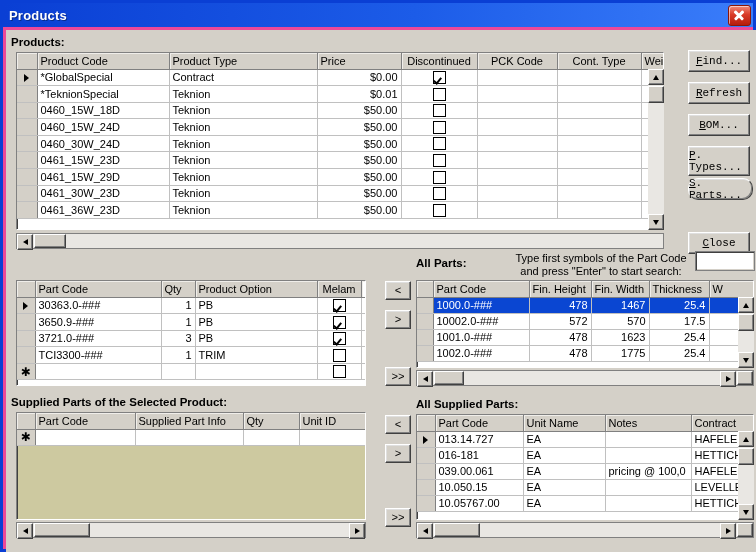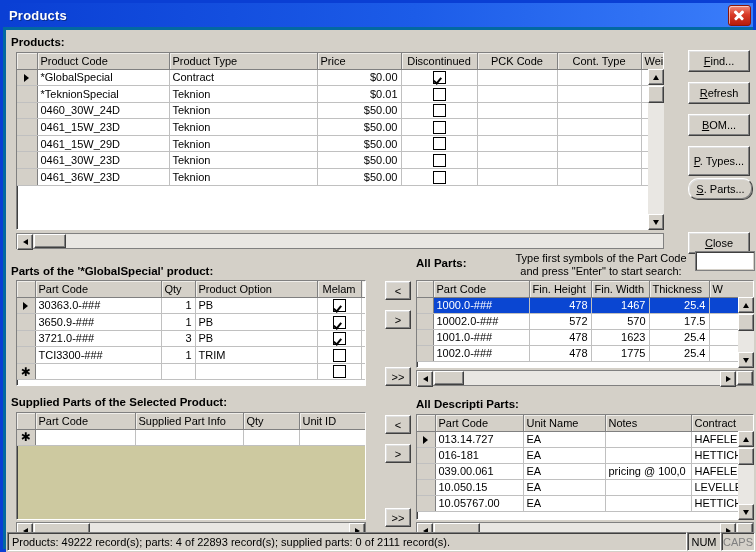--- a/index.html
+++ b/index.html
@@ -12,21 +12,21 @@
     font-family: "Liberation Sans", sans-serif;
     font-size: 11px;
     color: #000;
     overflow: hidden;
   }
 
   
   #window {
     position: absolute; left: 0; top: 0;
     width: 756px; height: 552px;
-    background: #0369a1;
+    background: #ec4899;
     border: 3px solid #0a3fd4;
     box-sizing: border-box;
   }
   #titlebar {
     height: 24px;
     background: linear-gradient(to right, #0a3fd4 0%, #1c5ce8 55%, #3a7dfa 100%);
     display: flex; align-items: center;
     padding: 0 2px 0 6px;
     box-sizing: border-box;
   }
@@ -62,21 +62,21 @@
     font-weight: bold; font-size: 11.5px; color: #000;
     white-space: nowrap;
   }
   .btn {
     background: #d4d0c8;
     border-top: 1px solid #ffffff;
     border-left: 1px solid #ffffff;
     border-right: 1px solid #404040;
     border-bottom: 1px solid #404040;
     box-shadow: inset -1px -1px 0 #808080, inset 1px 1px 0 #dfdfdf;
-    font-family: Liberation Sans, sans-serif;
+    font-family: Liberation Mono, monospace;
     font-size: 11px; color: #000;
     display: flex; align-items: center; justify-content: center;
     cursor: pointer; box-sizing: border-box;
     user-select: none;
   }
   .btn u { text-decoration: underline; }
 
   .textbox {
     background: #fff;
     border: 1px solid #808080;
@@ -275,20 +275,40 @@
               <td>*TeknionSpecial</td>
               <td>Teknion</td>
               <td class="r">$0.01</td>
               <td class="c"><span class="cbx"></span></td>
               <td></td>
               <td></td>
               <td class="r"></td>
             </tr>
             <tr>
               <td class="sel-col"></td>
+              <td>0460_15W_18D</td>
+              <td>Teknion</td>
+              <td class="r">$50.00</td>
+              <td class="c"><span class="cbx"></span></td>
+              <td></td>
+              <td></td>
+              <td class="r"></td>
+            </tr>
+            <tr>
+              <td class="sel-col"></td>
+              <td>0460_15W_24D</td>
+              <td>Teknion</td>
+              <td class="r">$50.00</td>
+              <td class="c"><span class="cbx"></span></td>
+              <td></td>
+              <td></td>
+              <td class="r"></td>
+            </tr>
+            <tr>
+              <td class="sel-col"></td>
               <td>0460_30W_24D</td>
               <td>Teknion</td>
               <td class="r">$50.00</td>
               <td class="c"><span class="cbx"></span></td>
               <td></td>
               <td></td>
               <td class="r"></td>
             </tr>
             <tr>
               <td class="sel-col"></td>
@@ -367,21 +387,20 @@
       <span><u>S</u><span>. Parts...</span></span>
     </div>
     <div class="btn" style="left:682px; top:202px; width:62px; height:22px; position:absolute;">
       <span><u>C</u><span>lose</span></span>
     </div>
 
     <div class="note-text" style="left:505px; top:222px; width:180px; text-align:center;">Type first symbols of the Part Code
 and press "Enter" to start search:</div>
     <input class="textbox" type="text" style="position: absolute; left: 690px; top: 222px; width: 58px; height: 18px; font-size: 11px; padding: 0px 2px; border: 0px; outline: none; background: rgb(255, 255, 255); box-shadow: rgb(64, 64, 64) 1px 1px 0px inset, rgb(212, 208, 200) -1px -1px 0px inset, rgb(128, 128, 128) 0px 0px 0px 1px;" placeholder="">
 
-    <div class="section-label" style="left:5px; top:235px;">Parts of the '*GlobalSpecial' product:</div>
 
     <div class="grid" id="parts-grid" style="left:10px; top:250px; width:350px; height:106px;">
       <table id="parts-table" style="width:348px;">
         <colgroup>
           <col style="width:18px">
             <col style="width:126px">
             <col style="width:34px">
           <col style="width:122px">
             <col style="width:44px">
             <col style="width:24px">
@@ -564,21 +583,21 @@
       <div class="sb-thumb" style="left:17px; top:0; width:56px; height:14px;"></div>
       <div class="sb-btn" style="right:0;top:0;">
         <span class="tri right"></span>
       </div>
     </div>
 
     <div class="btn" style="position:absolute; left:379px; top:385px; width:26px; height:19px;">&lt;</div>
     <div class="btn" style="position:absolute; left:379px; top:414px; width:26px; height:19px;">&gt;</div>
     <div class="btn" style="position:absolute; left:379px; top:478px; width:26px; height:19px;">&gt;&gt;</div>
 
-    <div class="section-label" style="left:410px; top:368px;">All Descripti Parts:</div>
+    <div class="section-label" style="left:410px; top:368px;">All Supplied Parts:</div>
 
     <div class="grid" id="allsupplied-grid" style="left:410px; top:384px; width:338px; height:106px;">
       <table id="allsupplied-table" style="width:336px;">
         <colgroup>
           <col style="width:18px">
             <col style="width:88px">
             <col style="width:82px">
           <col style="width:86px">
             <col style="width:62px">
         </colgroup>
@@ -645,20 +664,15 @@
       <div class="sb-btn" style="left:0;top:0;">
         <span class="tri left"></span>
       </div>
       <div class="sb-thumb" style="left:17px; top:0; width:46px; height:14px;"></div>
       <div class="sb-btn" style="right:17px;top:0;">
         <span class="tri right"></span>
       </div>
       <div class="sb-thumb" style="right:0; top:0; width:16px; height:14px;"></div>
     </div>
 
-    <div id="statusbar">
-      <div class="status-pane grow">Products: 49222 record(s); parts: 4 of 22893 record(s); supplied parts: 0 of 2111 record(s).</div>
-      <div class="status-pane fixed">NUM</div>
-      <div class="status-pane fixed dim">CAPS</div>
-    </div>
 
   </div>
 </div>
 
 </body></html>

